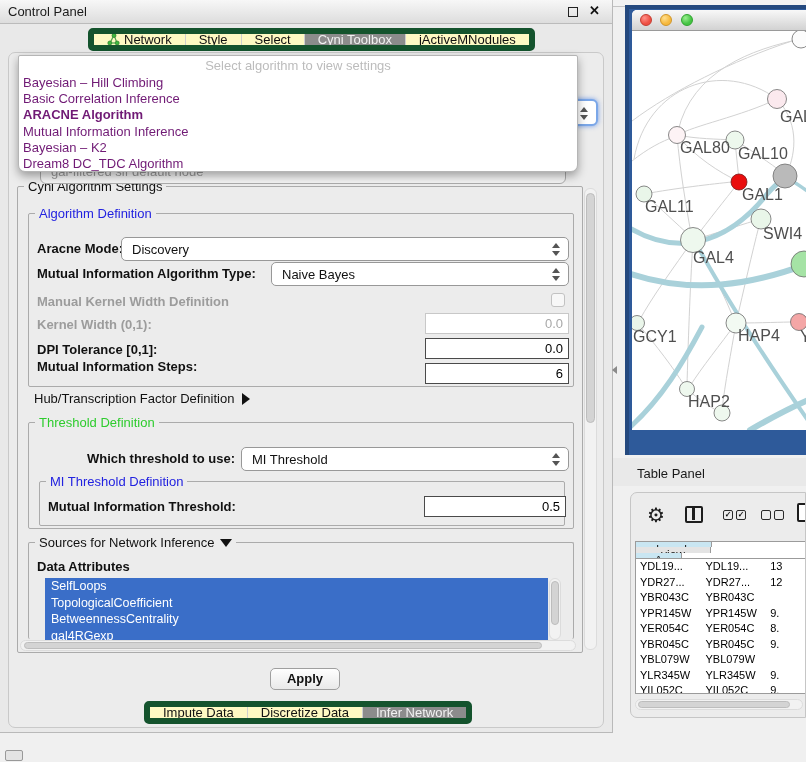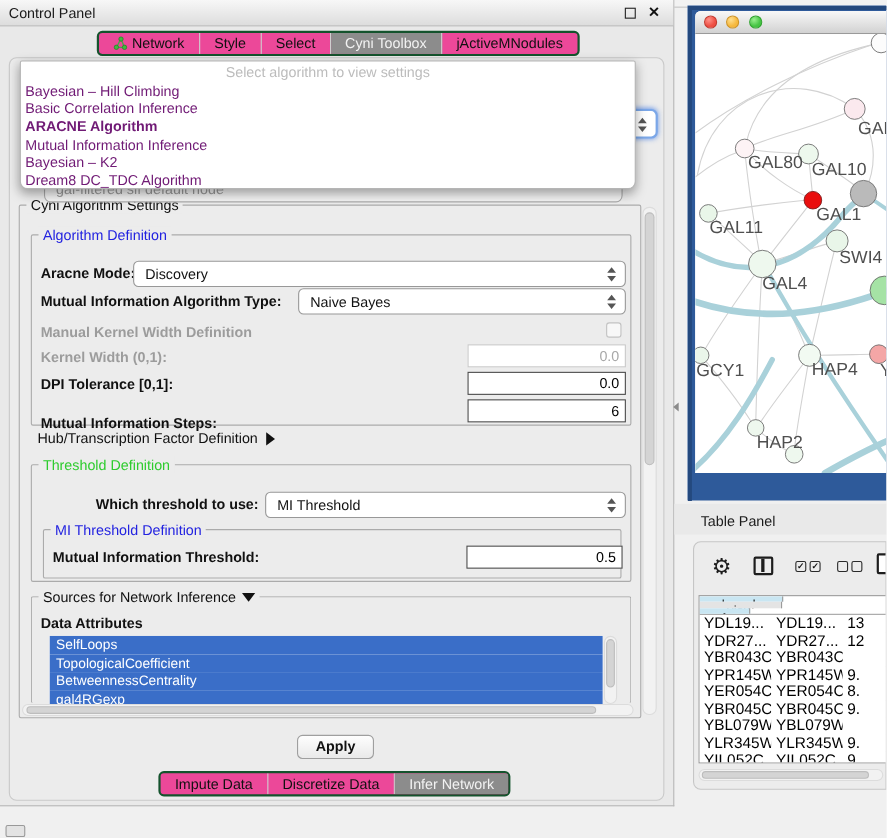--- a/index.html
+++ b/index.html
@@ -12,21 +12,21 @@
 .top-tick { left:28px; top:0; width:1px; height:7px; background:#9a9a9a; }
 
 
 .cp { left:0; top:7; width:613px; height:733px; background:#e9e9e9; border-right:1px solid #b9b9b9; border-bottom:1px solid #b9b9b9; }
 .cp-titlebar { left:0; top:0; width:100%; height:24px; background:linear-gradient(#f7f7f7,#dddddd); border-bottom:1px solid #bbbbbb; }
 .cp-title { position:absolute; left:8px; top:4px; font-size:13px; color:#1a1a1a; }
 .win-float { position:absolute; right:34px; top:7px; width:10px; height:10px; border:1.5px solid #222; background:transparent; }
 .win-close { position:absolute; right:12px; top:3px; font-size:13px; font-weight:bold; color:#111; }
 
 
-.tabgroup { display:flex; background:#ec4899; border:2px solid #14532d; border-radius:5px; overflow:hidden; height:23px; }
+.tabgroup { display:flex; background:#fef9c3; border:6px solid #14532d; border-radius:5px; overflow:hidden; height:23px; }
 .tab { font-size:13px; line-height:21px; padding:0 13px; color:#111; border-right:1px solid #cfcfcf; white-space:nowrap; display:flex; align-items:center; gap:4px; }
 .tab:last-child { border-right:none; }
 .tab.sel { background:#8c8c8c; color:#f2f2f2; }
 
 
 .cp-content { left:8px; top:52px; width:596px; height:676px; background:#ececec; border:1px solid #c9c9c9; border-radius:7px; }
 
 
 .popup { left:18px; top:55px; width:560px; height:117px; background:#ffffff; border:1px solid #b5b5b5; border-radius:2px 2px 7px 7px; box-shadow:0 4px 10px rgba(0,0,0,.35); z-index:60; }
 .popup-ph { position:absolute; left:0; top:2px; width:100%; text-align:center; font-size:13px; color:#bcbcbc; }
@@ -87,21 +87,21 @@
 .gear { position:absolute; font-size:20px; color:#1d1d1d; }
 .split-icon { position:absolute; width:18px; height:17px; border:2.5px solid #1d1d1d; border-radius:2px; }
 .split-icon:before { content:""; position:absolute; left:5px; top:0; width:2.5px; height:12px; background:#1d1d1d; }
 .cb-pair { position:absolute; display:flex; gap:3px; }
 .cb { width:10px; height:10px; border:1.5px solid #2a2a2a; border-radius:2px; font-size:8px; line-height:8px; text-align:center; color:#111; font-weight:bold; }
 .doc-icon { position:absolute; width:15px; height:19px; border:2px solid #1d1d1d; border-radius:2px; background:#fff; }
 .tbl { position:absolute; border:1px solid #9b9b9b; background:#fff; overflow:hidden; }
 .tbl-head { display:flex; height:17px; border-bottom:1px solid #9b9b9b;flex-direction:column; }
 .th { font-size:12px; color:#1a1a1a; text-align:center; line-height:16px; border-right:1px solid #9b9b9b; overflow:hidden; white-space:nowrap; }
 .tr { display:flex; height:15.5px; background:#fff; }
-.td { font-size:14px; color:#000; line-height:15px; padding-left:4px; overflow:hidden; white-space:nowrap; }
+.td { font-size:11px; color:#000; line-height:15px; padding-left:4px; overflow:hidden; white-space:nowrap; }
 
 .splitter-arrow { left:612px; top:366px; width:0; height:0; border-top:4px solid transparent; border-bottom:4px solid transparent; border-right:5px solid #8a8a8a; }
 .mini-btn { left:5px; top:750px; width:18px; height:11px; background:#e3e3e3; border:1px solid #999; border-radius:2px; }
 </style>
 </head>
 <body>
 
 <div class="screen">
 
   <div class="abs top-strip"></div>
@@ -162,21 +162,21 @@
 
           <span class="lbl dis" style="left:8px; top:80px;">Manual Kernel Width Definition</span>
           <span class="checkbox" style="left:522px; top:79px;"></span>
 
           <span class="lbl dis" style="left:8px; top:103px;">Kernel Width (0,1):</span>
           <div class="field dis" style="left:396px; top:99px; width:144px; height:21px;">0.0</div>
 
           <span class="lbl" style="left:8px; top:128px;">DPI Tolerance [0,1]:</span>
           <div class="field" style="left:396px; top:124px; width:144px; height:21px;">0.0</div>
 
-          <span class="lbl" style="left:8px; top:163px;">Mutual Information Steps:</span>
+          <span class="lbl" style="left:8px; top:145px;">Mutual Information Steps:</span>
           <div class="field" style="left:396px; top:149px; width:144px; height:21px;">6</div>
         </div>
 
         <div class="abs" style="left:16px; top:204px; display:flex; align-items:center; gap:8px;">
           <span class="lbl plain" style="position:static;">Hub/Transcription Factor Definition</span>
           <span class="tri-right"></span>
         </div>
 
         <div class="grp" style="left:10px; top:235px; width:546px; height:107px;">
           <span class="legend green" style="left:6px;">Threshold Definition</span>

